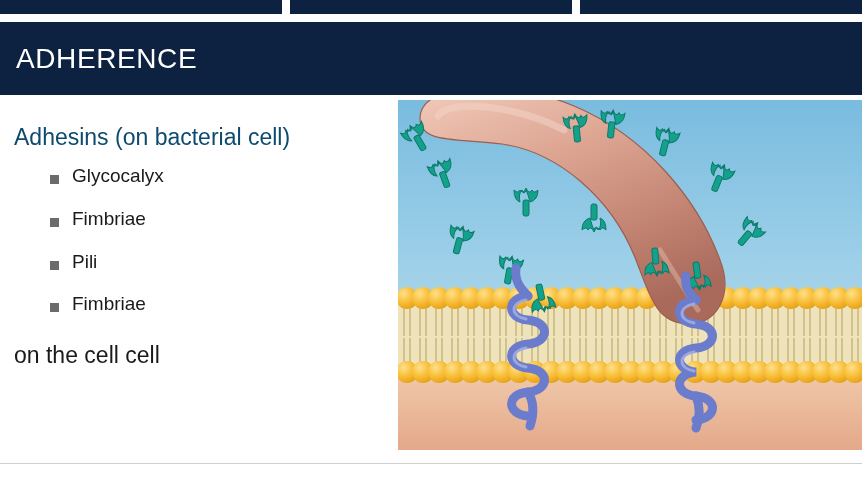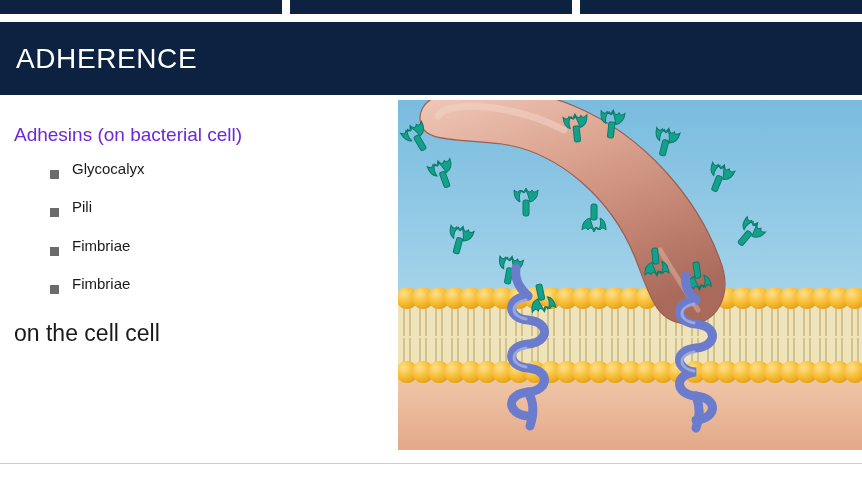--- a/index.html
+++ b/index.html
@@ -62,32 +62,32 @@
     width: 862px; height: 368px;
     background: #ffffff;
   }
 
   .text-col {
     position: absolute;
     left: 14px; top: 28px;
     width: 370px;
   }
   .lead {
-    font-size: 19px;
-    color: #6d28d9;
+    font-size: 23px;
+    color: #0c4a6e;
     line-height: 1.25;
   }
   ul.bullets {
     list-style: none;
     margin: 14px 0 0 0;
     padding: 0 0 0 36px;
   }
   ul.bullets li {
     position: relative;
-    font-size: 15px;
+    font-size: 19px;
     color: #1a1a1a;
     margin: 0 0 22px 0;
     line-height: 1.1;
     padding-left: 22px;
   }
   ul.bullets li .sq {
     position: absolute;
     left: 0; top: 9px;
     width: 9px; height: 9px;
     background: #6b6b6b;
@@ -137,25 +137,25 @@
     <div class="text-col">
       <div class="lead">Adhesins (on bacterial cell)</div>
 
       <ul class="bullets">
         <li>
           <span class="sq"></span>
           <span>Glycocalyx</span>
         </li>
         <li>
           <span class="sq"></span>
-          <span>Pili</span>
+          <span>Fimbriae</span>
         </li>
         <li>
           <span class="sq"></span>
-          <span>Fimbriae</span>
+          <span>Pili</span>
         </li>
         <li>
           <span class="sq"></span>
           <span>Fimbriae</span>
         </li>
       </ul>
 
       <div class="closing">
         <div>on the cell cell</div>
       </div>

